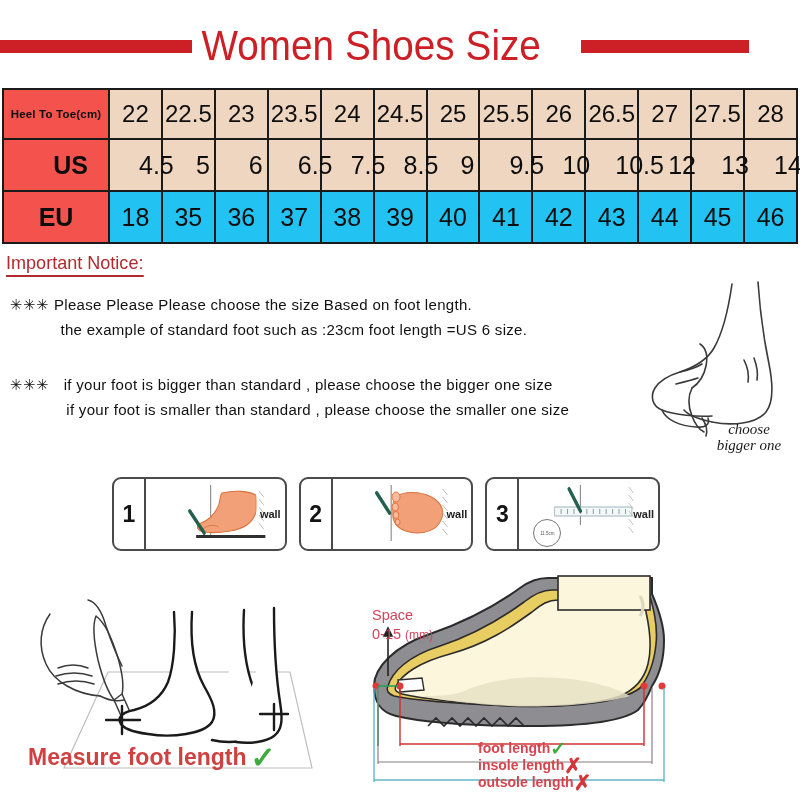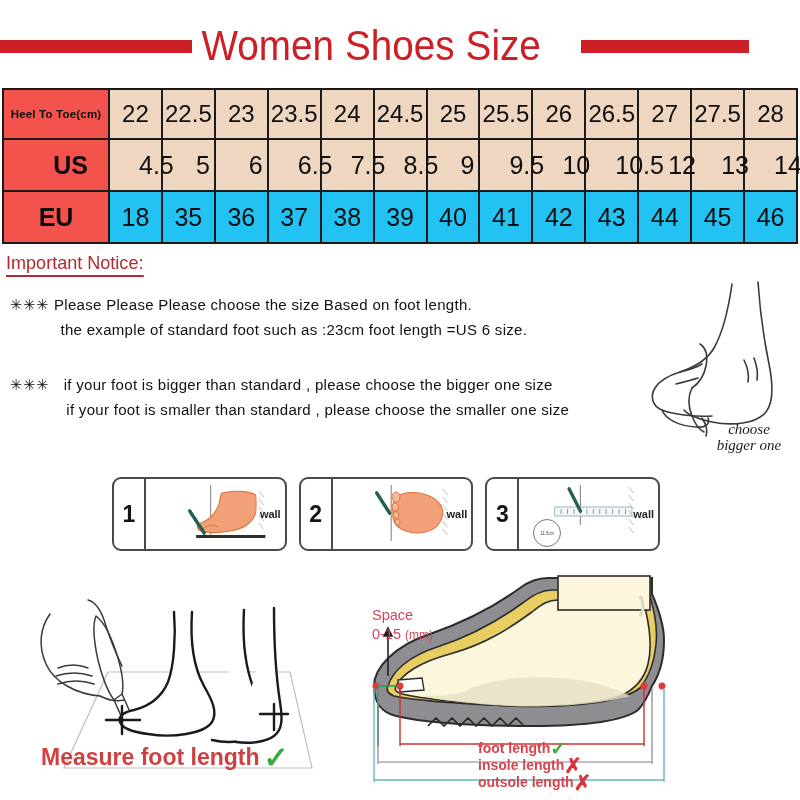--- a/index.html
+++ b/index.html
@@ -107,21 +107,21 @@
   }
   .ruler-circle{
     position:absolute;left:14px;bottom:2px;width:26px;height:26px;
     border:1px solid #777;border-radius:50%;
     font-size:4.5px;color:#555;display:flex;align-items:center;justify-content:center;
   }
 
   
   .measure-wrap{position:absolute;left:12px;top:572px;width:330px;height:216px;}
   .measure-cap{
-    position:absolute;left:41px;top:740px;
+    position:absolute;left:28px;top:740px;
     font-size:23px;font-weight:700;color:#cf4040;
     font-family:"Liberation Sans", sans-serif;white-space:nowrap;
   }
   .check-big{color:#3faa3f;font-size:30px;font-weight:700;margin-left:4px;vertical-align:-3px;}
 
   
   .shoe-wrap{position:absolute;left:352px;top:568px;width:446px;height:230px;}
   .space-lab{
     position:absolute;left:372px;top:606px;
     color:#d1455a;font-size:14.5px;line-height:19px;font-weight:400;

